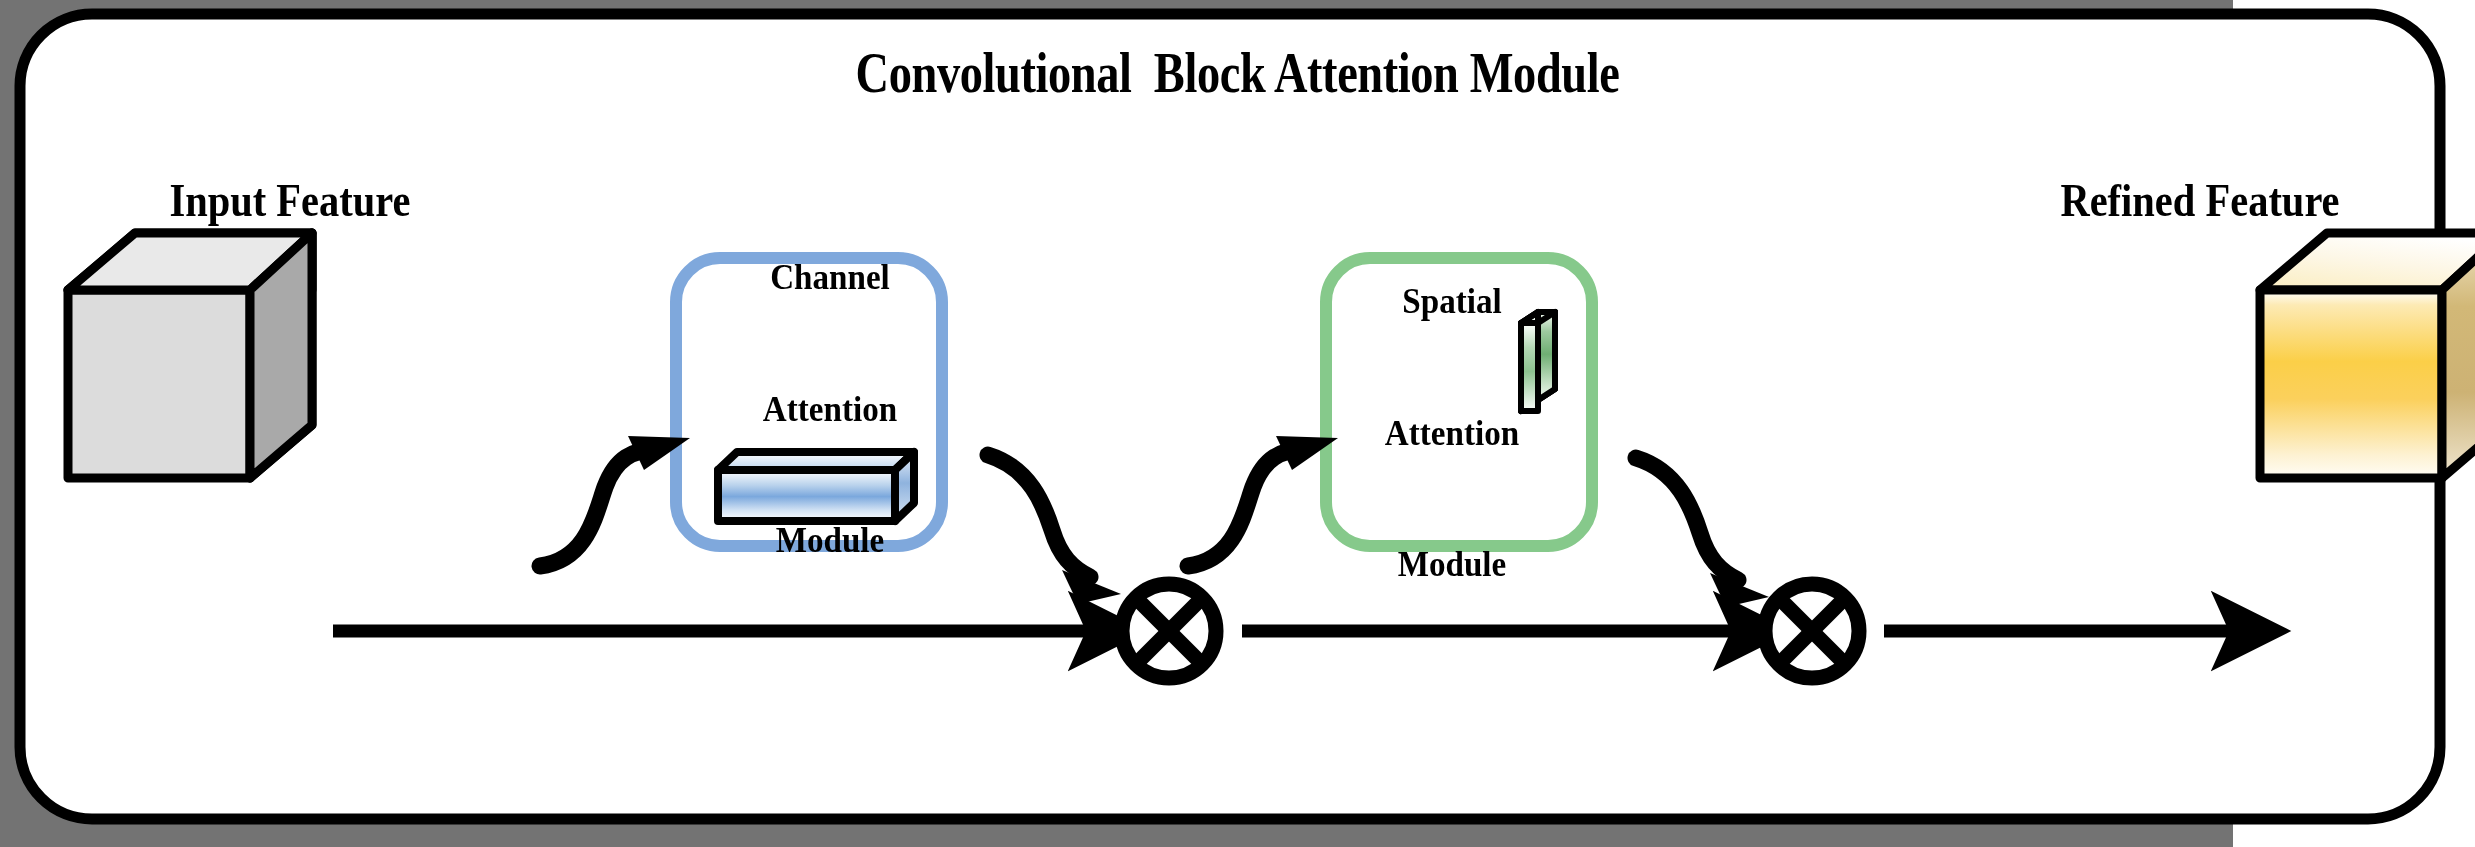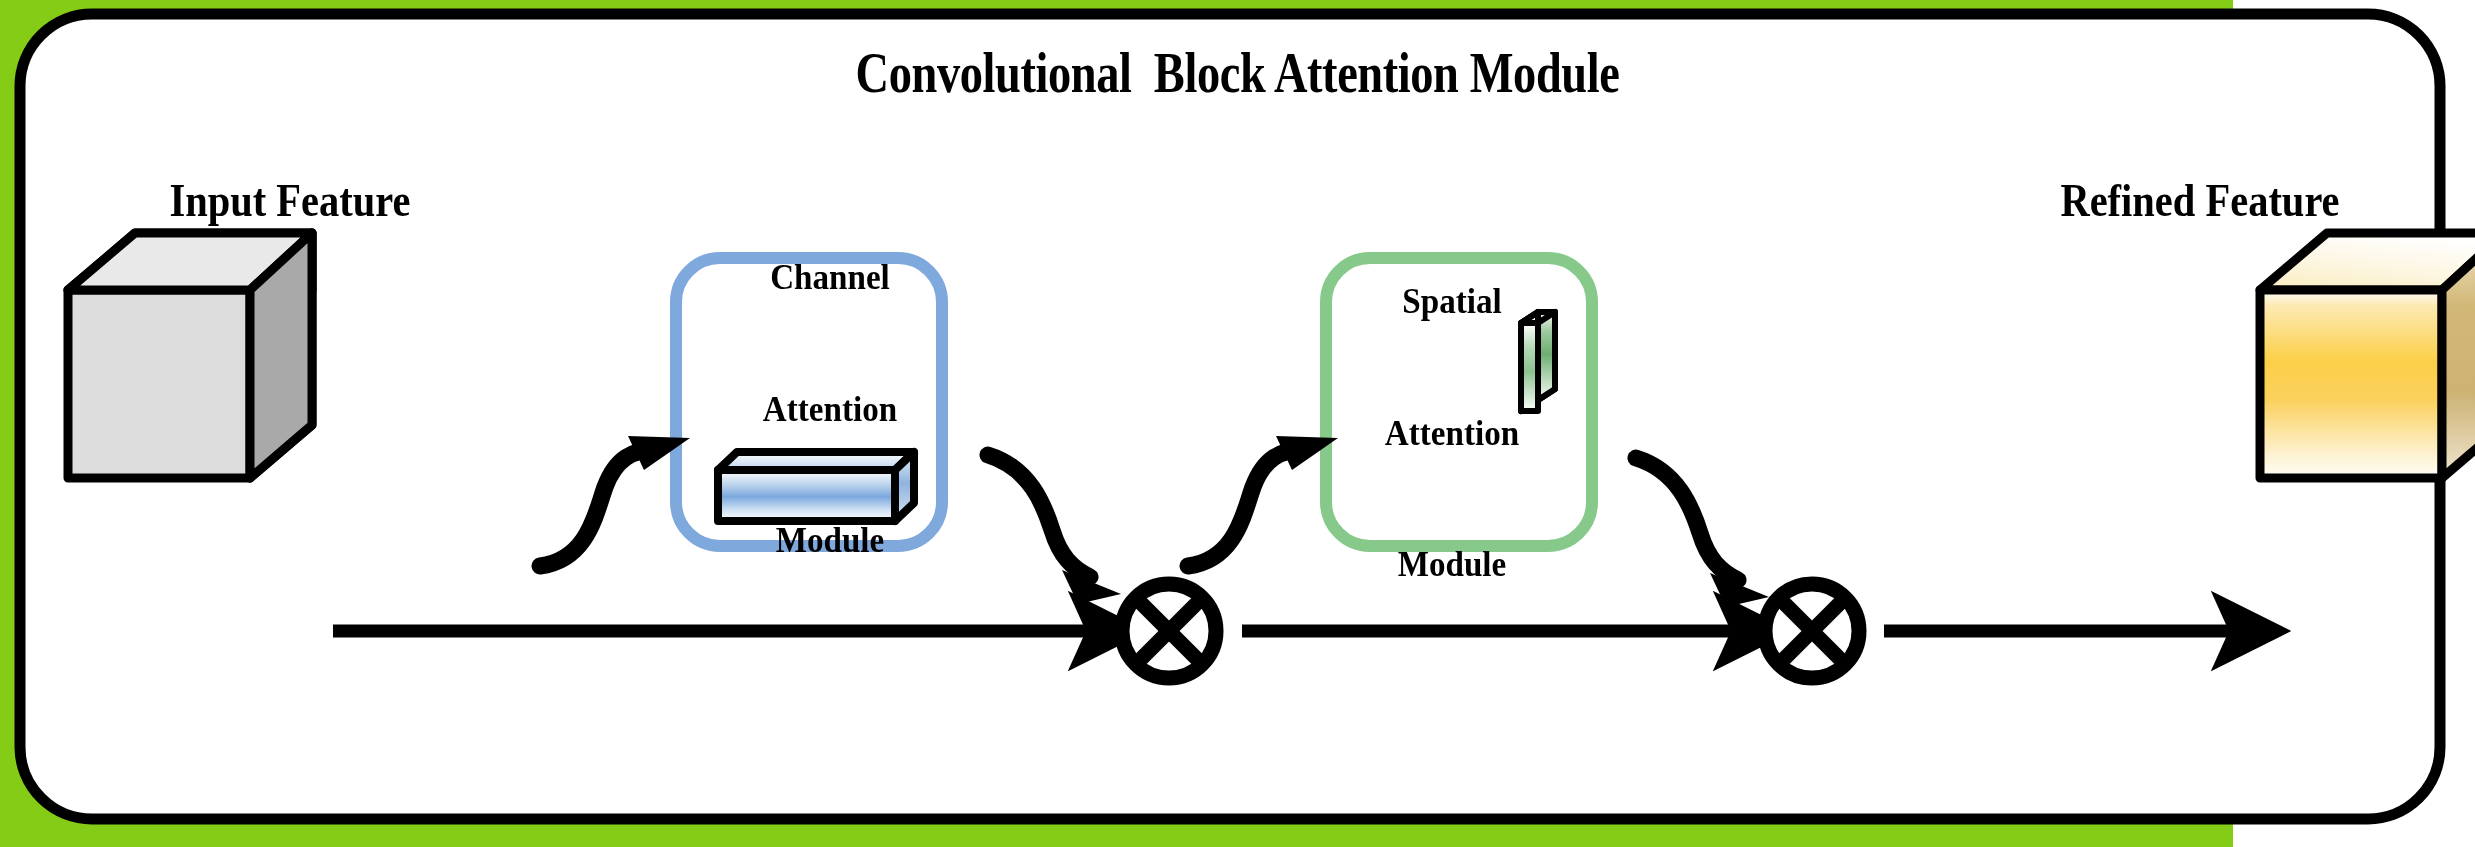--- a/index.html
+++ b/index.html
@@ -10,21 +10,21 @@
   body {
     width: 2475px;
     height: 847px;
     font-family: "Liberation Serif", serif;
     overflow: hidden;
   }
   #stage {
     position: relative;
     width: 2233px;
     height: 847px;
-    background: #84cc16;
+    background: #737373;
   }
   #canvas {
     position: absolute;
     left: 0;
     top: 0;
   }
   .lbl {
     position: absolute;
     font-family: "Liberation Serif", serif;
     font-weight: bold;

